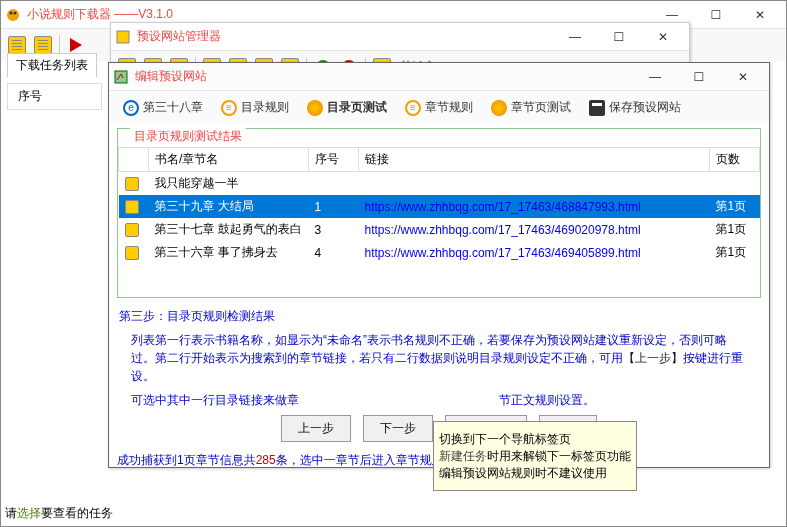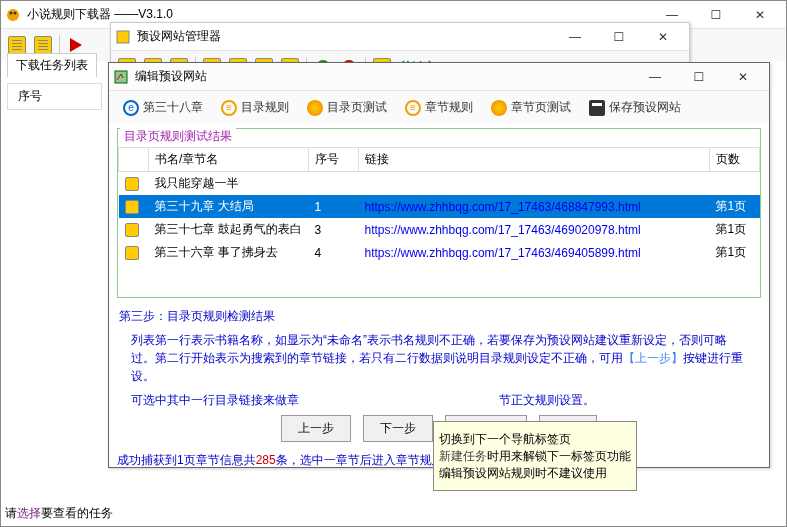--- a/index.html
+++ b/index.html
@@ -1,35 +1,35 @@
 <!DOCTYPE html>
 <html><head>
 <meta charset="utf-8">
 <style>
 *{box-sizing:border-box;margin:0;padding:0;font-family:"Microsoft YaHei","SimSun",sans-serif;font-size:12px}
 body{background:#f0f0f0;width:787px;height:527px;overflow:hidden;position:relative}
 .win{position:absolute;background:#fff;border:1px solid #ccc;box-shadow:1px 1px 3px rgba(0,0,0,0.2)}
 .titlebar{height:28px;display:flex;align-items:center;padding:0 4px;background:#fff;border-bottom:1px solid #e5e5e5}
 .titlebar .ticon{width:16px;height:16px;margin-right:6px}
-.titlebar .ttext{flex:1;color:#000000}
+.titlebar .ttext{flex:1;color:#ef4444}
 .wbtns{display:flex}
 .wbtn{width:44px;height:28px;display:flex;align-items:center;justify-content:center;color:#333;cursor:pointer}
 .toolbar{height:32px;display:flex;align-items:center;padding:2px 4px;gap:2px;background:#f8f8f8}
 .tbtn{width:24px;height:24px;border:1px solid transparent;display:flex;align-items:center;justify-content:center;cursor:pointer}
 .ico-y{width:18px;height:18px;background:#ffcc00;border:1px solid #888;border-radius:2px;position:relative}
 .ico-y::before{content:"";position:absolute;left:3px;top:3px;right:3px;bottom:3px;background:repeating-linear-gradient(#888 0 1px,transparent 1px 3px)}
 .ico-r{width:0;height:0;border-left:12px solid #c00;border-top:7px solid transparent;border-bottom:7px solid transparent}
 .sep{width:1px;height:20px;background:#ccc;margin:0 2px}
 
 
 .main{left:0;top:0;width:787px;height:527px;border:1px solid #888}
 .main .titlebar{background:#fff}
 .tab1{display:inline-block;padding:3px 8px;background:#fff;border:1px solid #ccc;border-bottom:none}
 .status{position:absolute;left:4px;bottom:4px;color:#000}
-.status .hl{color:#701a75}
+.status .hl{color:#4d7c0f}
 
 
 .pm{left:110px;top:22px;width:580px;height:46px}
 .pm .toolbar .ico-g{width:14px;height:14px;border:2px solid #090;border-radius:50%;position:relative}
 .pm .toolbar .ico-rx{width:14px;height:14px;border:2px solid #c00;border-radius:50%;position:relative}
 .kw{color:#00a000;font-weight:bold;margin-left:4px}
 
 
 .ep{left:108px;top:62px;width:662px;height:406px;border:1px solid #666}
 .ep .titlebar{background:#fcfcfc}
@@ -38,32 +38,32 @@
 .tabi .ci{width:16px;height:16px;border-radius:50%;display:flex;align-items:center;justify-content:center;font-size:10px}
 .ci-b{border:2px solid #0066cc;color:#0066cc}
 .ci-y{border:2px solid #f0a000;color:#f0a000}
 .ci-o{background:radial-gradient(#ffcc00,#f08000)}
 .ci-d{width:16px;height:16px;background:#333;border-radius:2px;position:relative}
 .ci-d::before{content:"";position:absolute;left:3px;top:3px;right:3px;height:3px;background:#fff}
 .tabi.active{font-weight:bold}
 .tabi .lbl{color:#333}
 
 .grp{margin:4px 8px;border:1px solid #8fc98f}
-.grp-title{color:#a21caf;padding:2px 4px;margin-top:-8px;margin-left:2px;background:#fff;display:inline-block}
+.grp-title{color:#ef4444;padding:2px 4px;margin-top:-8px;margin-left:12px;background:#fff;display:inline-block}
 .tbl-wrap{height:150px;overflow-y:scroll;background:#fff}
 .tbl{width:100%;border-collapse:collapse}
 .tbl th{text-align:left;padding:3px 6px;background:#fff;border:1px solid #ddd;font-weight:normal}
 .tbl td{padding:3px 6px;white-space:nowrap}
 .tbl tr.sel{background:#0078d7;color:#fff}
 .rowico{display:inline-block;width:14px;height:14px;background:#ffcc00;border:1px solid #888;border-radius:2px;vertical-align:middle;margin-right:4px}
 .link{color:#0000ee}
 
 .step3{color:#0000cc;padding:6px 10px}
 .instr{color:#0000cc;padding:0 22px;line-height:1.5}
-.instr .redb{color:#3b82f6}
+.instr .redb{color:#0f172a}
 
 .tooltip{position:absolute;left:324px;top:358px;background:#ffffe1;border:1px solid #888;padding:9px 5px;line-height:1.4;z-index:20;font-size:12px}
 .tooltip .r{color:#404040}
 
 .btnrow{display:flex;justify-content:center;gap:12px;padding:6px}
 .btn{padding:4px 16px;background:#f0f0f0;border:1px solid #999;cursor:pointer}
 .btn.save{color:#008000}
 
 .foot{padding:4px 8px;color:#0000cc}
 .foot .num{color:#cc0000}
@@ -185,21 +185,21 @@
     <div class="tabi">
         <span class="ci ci-b">e</span>
         <span class="lbl">第三十八章</span>
       </div>
     <div class="tabi">
         <span class="ci ci-y">≡</span>
         <span class="lbl">目录规则</span>
       </div>
     <div class="tabi active">
         <span class="ci ci-o"></span>
-        <span class="lbl" style="font-weight:normal">目录页测试</span>
+        <span class="lbl" style="font-weight:bold">目录页测试</span>
       </div>
     <div class="tabi">
         <span class="ci ci-y">≡</span>
         <span class="lbl">章节规则</span>
       </div>
     <div class="tabi">
         <span class="ci ci-o"></span>
         <span class="lbl">章节页测试</span>
       </div>
     <div class="tabi">

